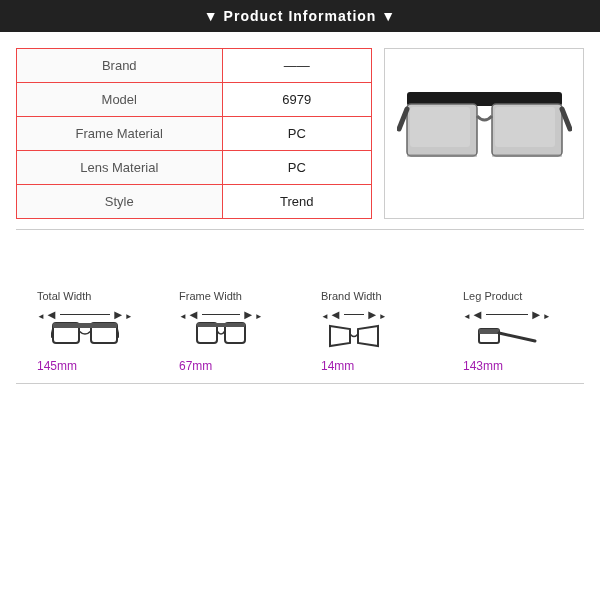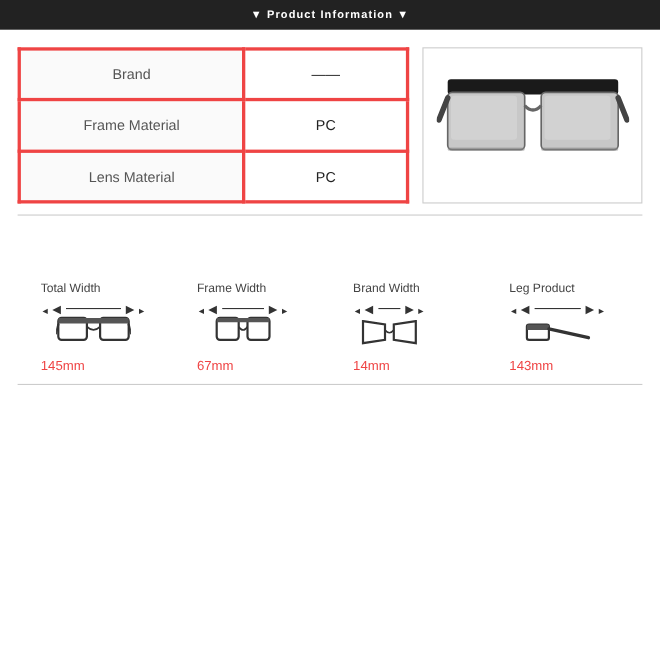--- a/index.html
+++ b/index.html
@@ -12,40 +12,40 @@
       color: #333;
       overflow: hidden;
     }
 
     
     .header {
       background: #222;
       color: #fff;
       text-align: center;
       padding: 8px 0;
-      font-size: 10px;
+      font-size: 14px;
       letter-spacing: 1px;
       font-weight: bold;
     }
 
     
     .main-section {
       display: flex;
       margin: 16px 16px 10px 16px;
       gap: 12px;
     }
 
     
     .info-table {
       border-collapse: collapse;
       flex: 1;
       border: 1px solid #ccc;
     }
     .info-table td {
-      border: 3px solid #ef4444;
+      border: 1px solid #ef4444;
       padding: 9px 12px;
       font-size: 13px;
     }
     .info-table td:first-child {
       text-align: center;
       color: #555;
       background: #fafafa;
       width: 110px;
     }
     .info-table td:last-child {
@@ -100,21 +100,21 @@
     }
 
     .dim-icon {
       display: flex;
       flex-direction: column;
       align-items: center;
     }
 
     .dim-value {
       font-size: 12px;
-      color: #ef4444;
+      color: #a21caf;
       text-align: center;
       margin-top: 2px;
     }
 
     
     .arrow-line {
       display: flex;
       align-items: center;
       gap: 2px;
     }
@@ -144,26 +144,34 @@
 
 <div class="main-section">
 
   <table class="info-table">
     <tbody id="table-body">
         <tr>
           <td>Brand</td>
           <td>——</td>
         </tr>
         <tr>
+          <td>Model</td>
+          <td>6979</td>
+        </tr>
+        <tr>
           <td>Frame Material</td>
           <td>PC</td>
         </tr>
         <tr>
           <td>Lens Material</td>
           <td>PC</td>
+        </tr>
+        <tr>
+          <td>Style</td>
+          <td>Trend</td>
         </tr>
       </tbody>
   </table>
 
   <div class="image-box">
 
     <svg class="glasses-svg" viewBox="0 0 175 120">
 
       <rect x="10" y="18" width="155" height="14" rx="3" ry="3" fill="#1a1a1a"></rect>
 

